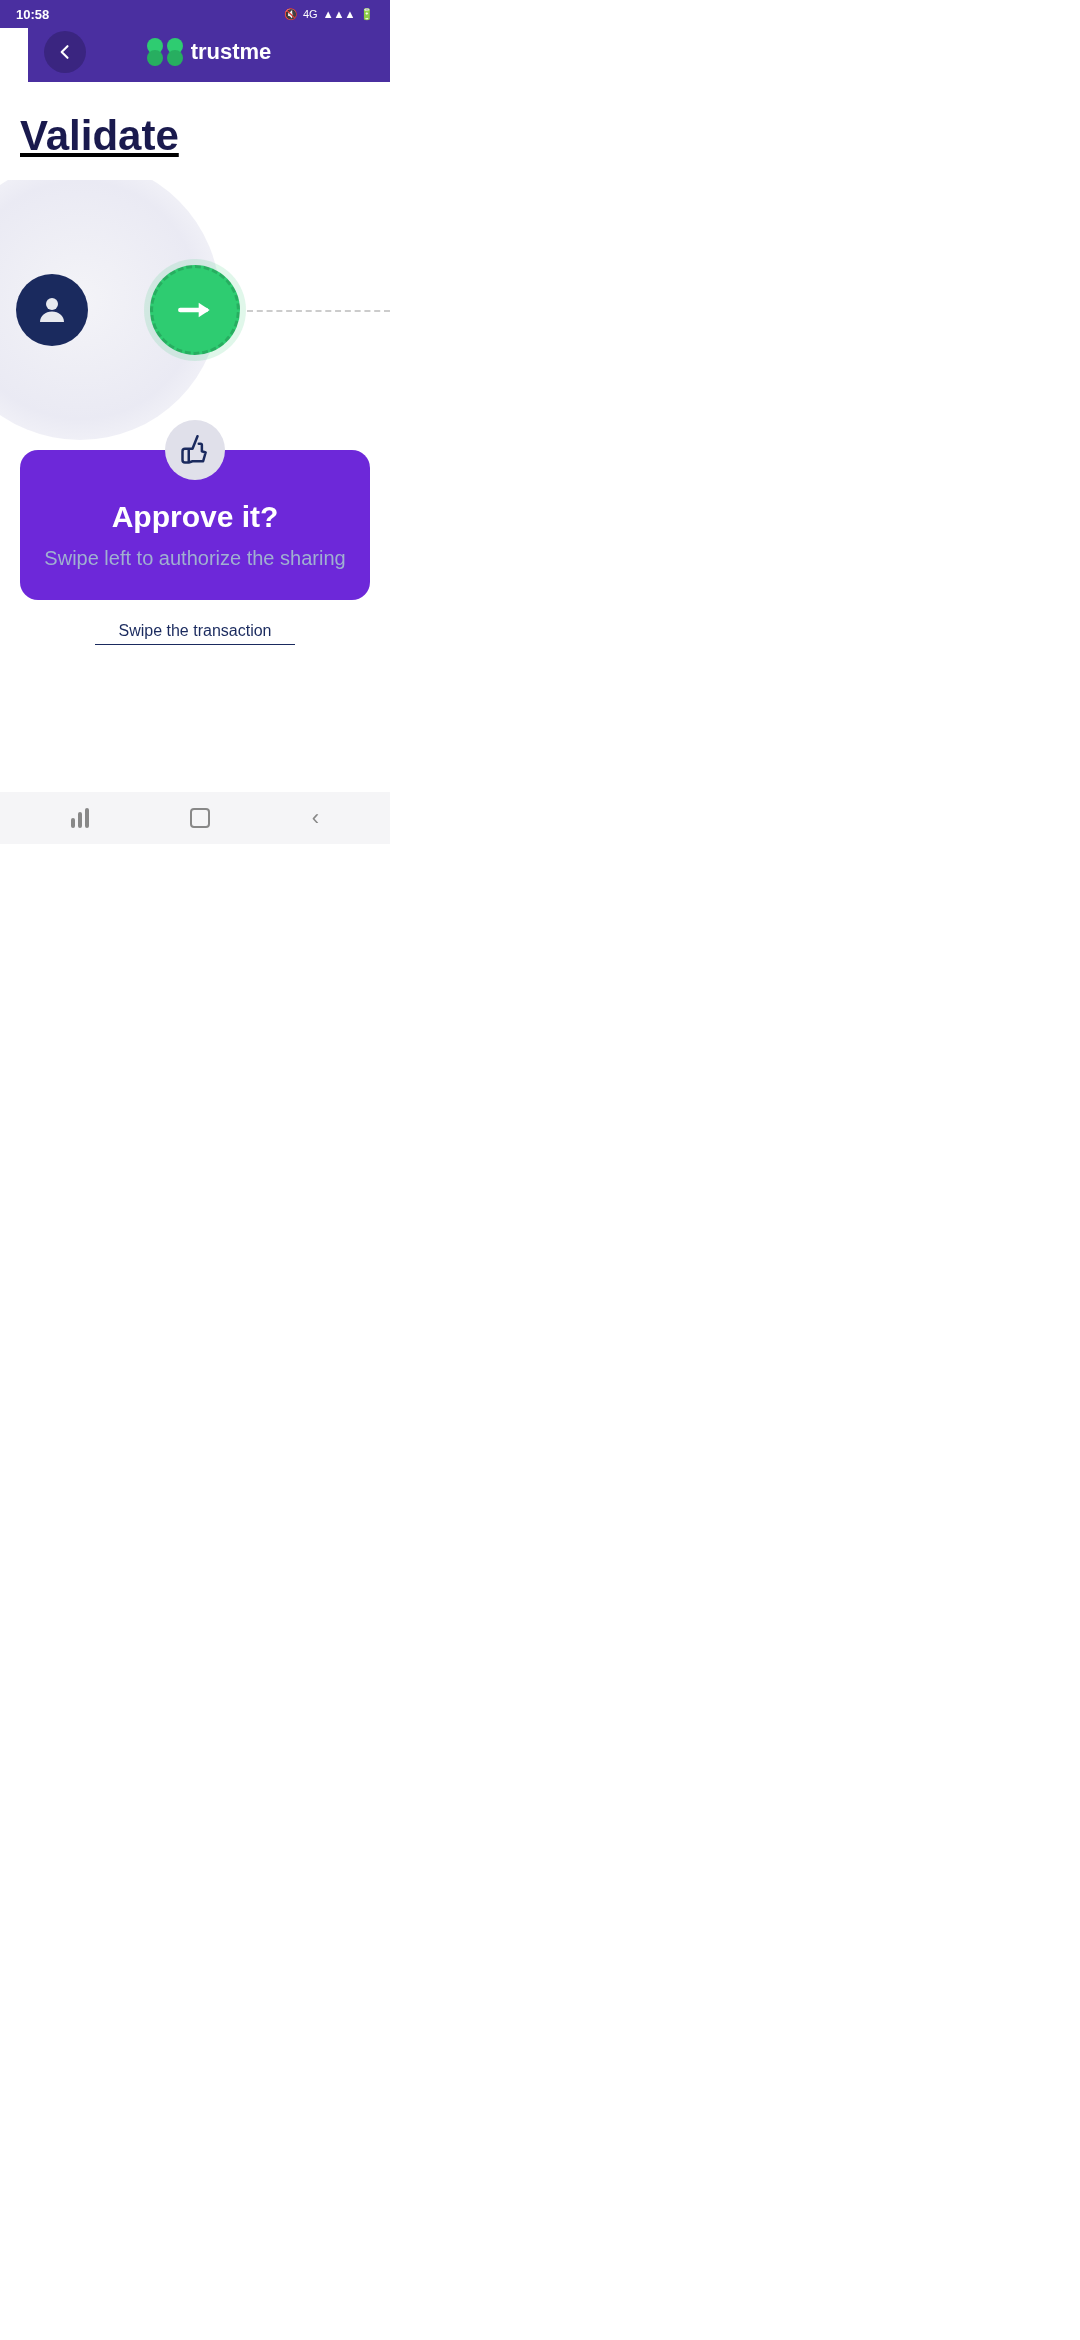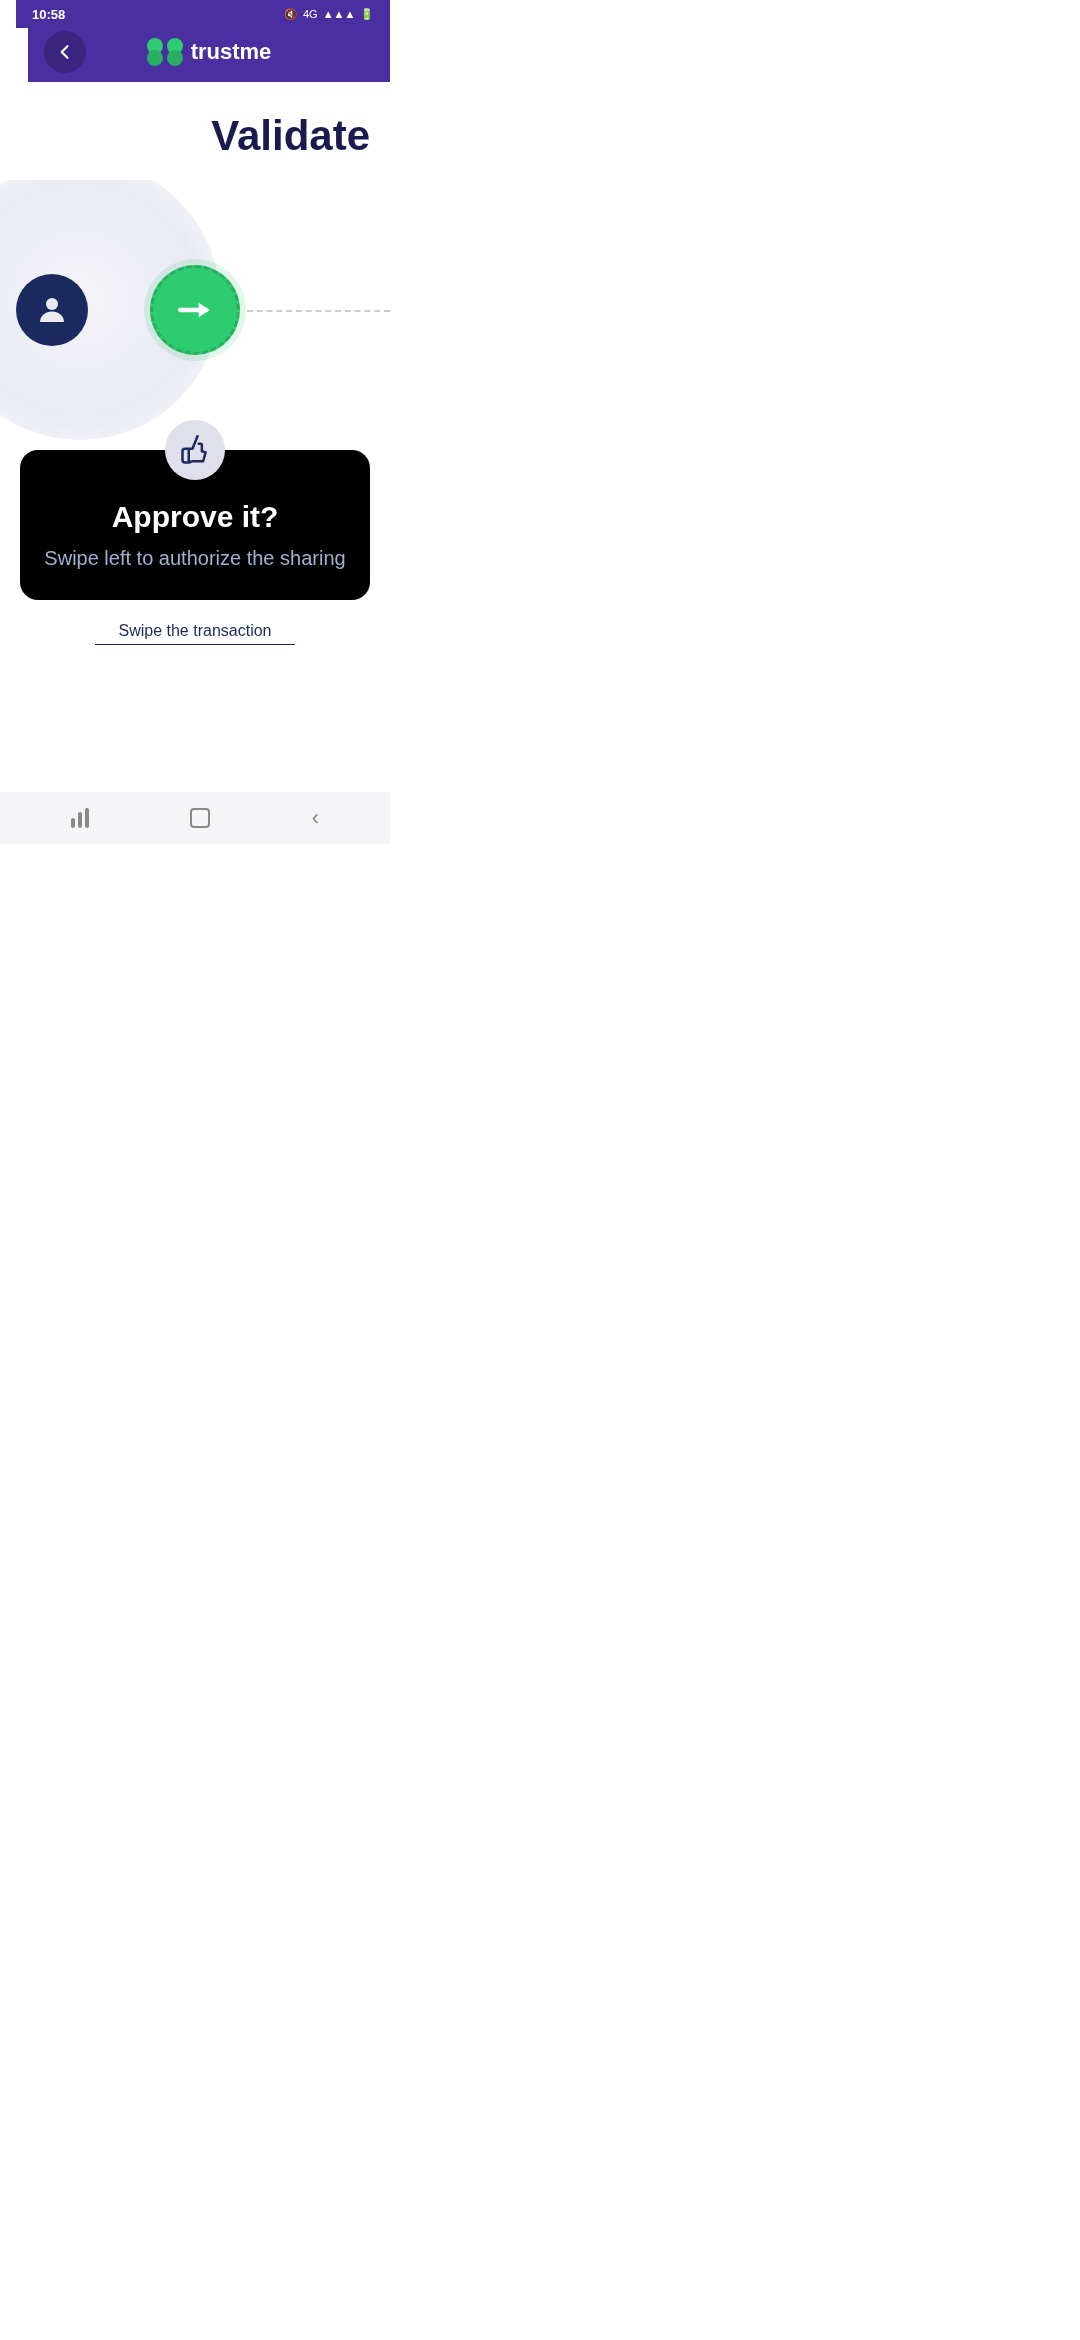--- a/index.html
+++ b/index.html
@@ -20,21 +20,20 @@
 
     
     .status-bar {
       background: #4a2fa0;
       height: 28px;
       display: flex;
       align-items: center;
       justify-content: space-between;
       padding: 0 16px;
       position: relative;
-      margin-left: 16px;
     }
 
     .status-time {
       color: white;
       font-size: 13px;
       font-weight: 600;
     }
 
     .status-icons {
       display: flex;
@@ -103,21 +102,22 @@
 
     .logo-text {
       color: white;
       font-size: 22px;
       font-weight: 600;
     }
 
     
     .page-title-section {
       padding: 30px 20px 20px;
-      text-align: right;
+      text-align: left;
+      text-decoration: underline;
     }
 
     .page-title {
       font-size: 42px;
       font-weight: 700;
       color: #1a1a4e;
     }
 
     
     .animation-area {
@@ -216,21 +216,21 @@
       justify-content: center;
       z-index: 2;
     }
 
     .thumbs-up-badge svg {
       width: 30px;
       height: 30px;
     }
 
     .approve-card {
-      background: #000000;
+      background: #6d28d9;
       border-radius: 18px;
       padding: 50px 24px 28px;
       text-align: center;
     }
 
     .approve-title {
       font-size: 30px;
       font-weight: 700;
       color: white;
       margin-bottom: 10px;

